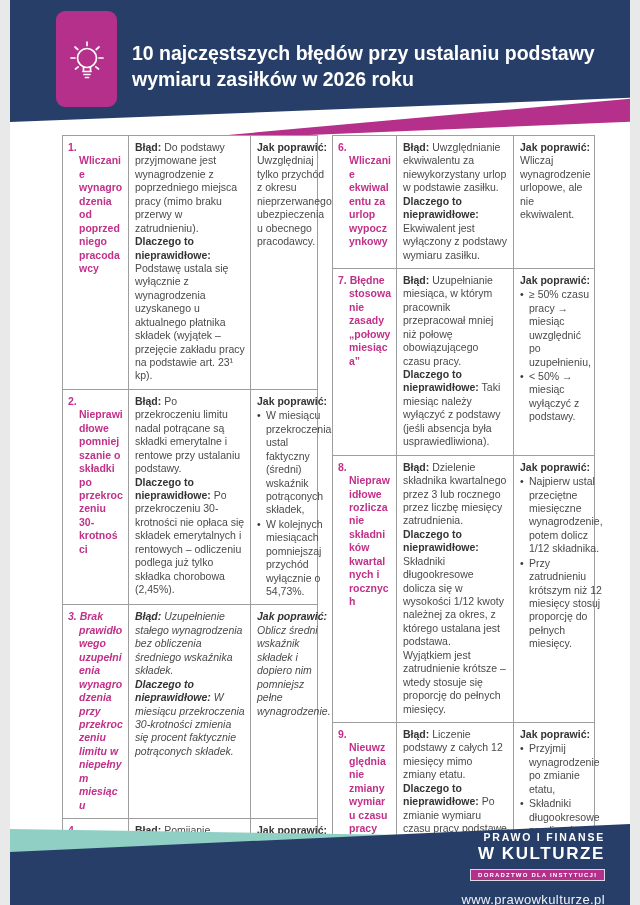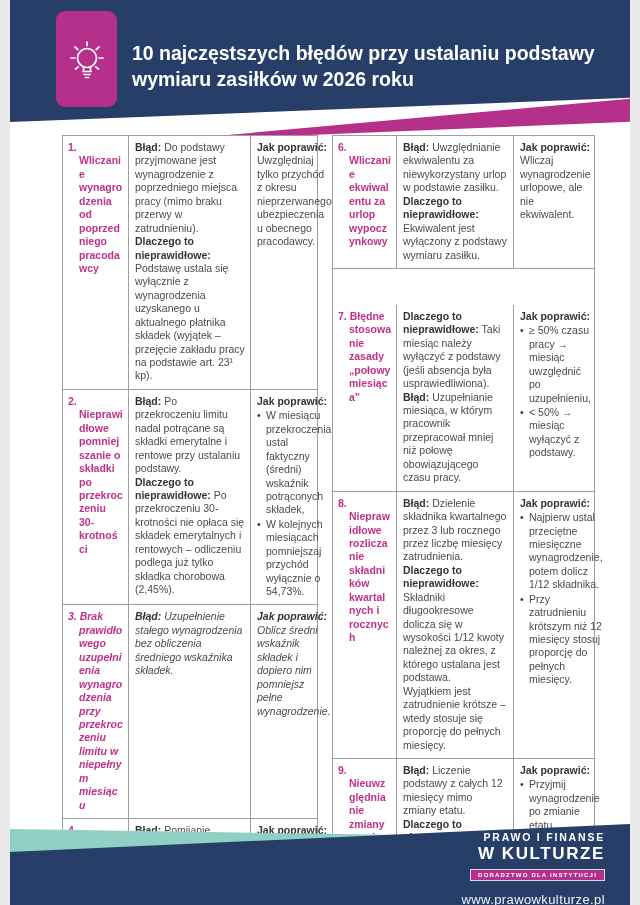--- a/index.html
+++ b/index.html
@@ -106,20 +106,21 @@
           <div class="bullet">
             <span class="marker">•</span>
             <span class="b-text">W kolejnych miesiącach pomniejszaj przychód wyłącznie o 54,73%.</span>
           </div>
         </div>
       </div>
       <div class="row" style="min-height: 119px; font-style: italic;">
         <div class="cell cell-title"><span>3. Brak prawidłowego uzupełnienia wynagrodzenia przy przekroczeniu limitu w niepełnym miesiącu</span></div>
         <div class="cell cell-desc">
           <p class="seg"><span class="lbl">Błąd:</span> <span class="seg-text">Uzupełnienie stałego wynagrodzenia bez obliczenia średniego wskaźnika składek.</span></p>
+          <p class="seg"><span class="lbl">Dlaczego to nieprawidłowe:</span> <span class="seg-text">W miesiącu przekroczenia 30-krotności zmienia się procent faktycznie potrąconych składek.</span></p>
         </div>
         <div class="cell cell-fix">
           <p class="seg"><span class="lbl">Jak poprawić:</span> <span class="seg-text">Oblicz średni wskaźnik składek i dopiero nim pomniejsz pełne wynagrodzenie.</span></p>
         </div>
       </div>
       <div class="row" style="min-height: 121px;">
         <div class="cell cell-title"><span>4. Niewliczanie umowy zlecenia zawartej z własnym pracownikiem</span></div>
         <div class="cell cell-desc">
           <p class="seg"><span class="lbl">Błąd:</span> <span class="seg-text">Pomijanie wynagrodzenia z umowy zlecenia przy ustalaniu podstawy.</span></p>
           <p class="seg"><span class="lbl">Dlaczego to nieprawidłowe:</span> <span class="seg-text">Jeżeli umowa zlecenia została zawarta z własnym pracownikiem (lub wykonywana jest na jego rzecz), jej wynagrodzenie wlicza się do podstawy.</span></p>
@@ -133,25 +134,25 @@
       <div class="row" style="min-height: 103px;">
         <div class="cell cell-title"><span>6. Wliczanie ekwiwalentu za urlop wypoczynkowy</span></div>
         <div class="cell cell-desc">
           <p class="seg"><span class="lbl">Błąd:</span> <span class="seg-text">Uwzględnianie ekwiwalentu za niewykorzystany urlop w podstawie zasiłku.</span></p>
           <p class="seg"><span class="lbl">Dlaczego to nieprawidłowe:</span> <span class="seg-text">Ekwiwalent jest wyłączony z podstawy wymiaru zasiłku.</span></p>
         </div>
         <div class="cell cell-fix">
           <p class="seg"><span class="lbl">Jak poprawić:</span> <span class="seg-text">Wliczaj wynagrodzenie urlopowe, ale nie ekwiwalent.</span></p>
         </div>
       </div>
-      <div class="row" style="min-height: 127px; margin-top: 36px;">
+      <div class="row" style="min-height: 127px;">
         <div class="cell cell-title"><span>7. Błędne stosowanie zasady „połowy miesiąca”</span></div>
         <div class="cell cell-desc">
+          <p class="seg"><span class="lbl">Błąd:</span> <span class="seg-text">Uzupełnianie miesiąca, w którym pracownik przepracował mniej niż połowę obowiązującego czasu pracy.</span></p>
           <p class="seg"><span class="lbl">Dlaczego to nieprawidłowe:</span> <span class="seg-text">Taki miesiąc należy wyłączyć z podstawy (jeśli absencja była usprawiedliwiona).</span></p>
-          <p class="seg"><span class="lbl">Błąd:</span> <span class="seg-text">Uzupełnianie miesiąca, w którym pracownik przepracował mniej niż połowę obowiązującego czasu pracy.</span></p>
         </div>
         <div class="cell cell-fix">
           <p class="seg"><span class="lbl">Jak poprawić:</span></p>
           <div class="bullet">
             <span class="marker">•</span>
             <span class="b-text">≥ 50% czasu pracy → miesiąc uwzględnić po uzupełnieniu,</span>
           </div>
           <div class="bullet">
             <span class="marker">•</span>
             <span class="b-text">&lt; 50% → miesiąc wyłączyć z podstawy.</span>

